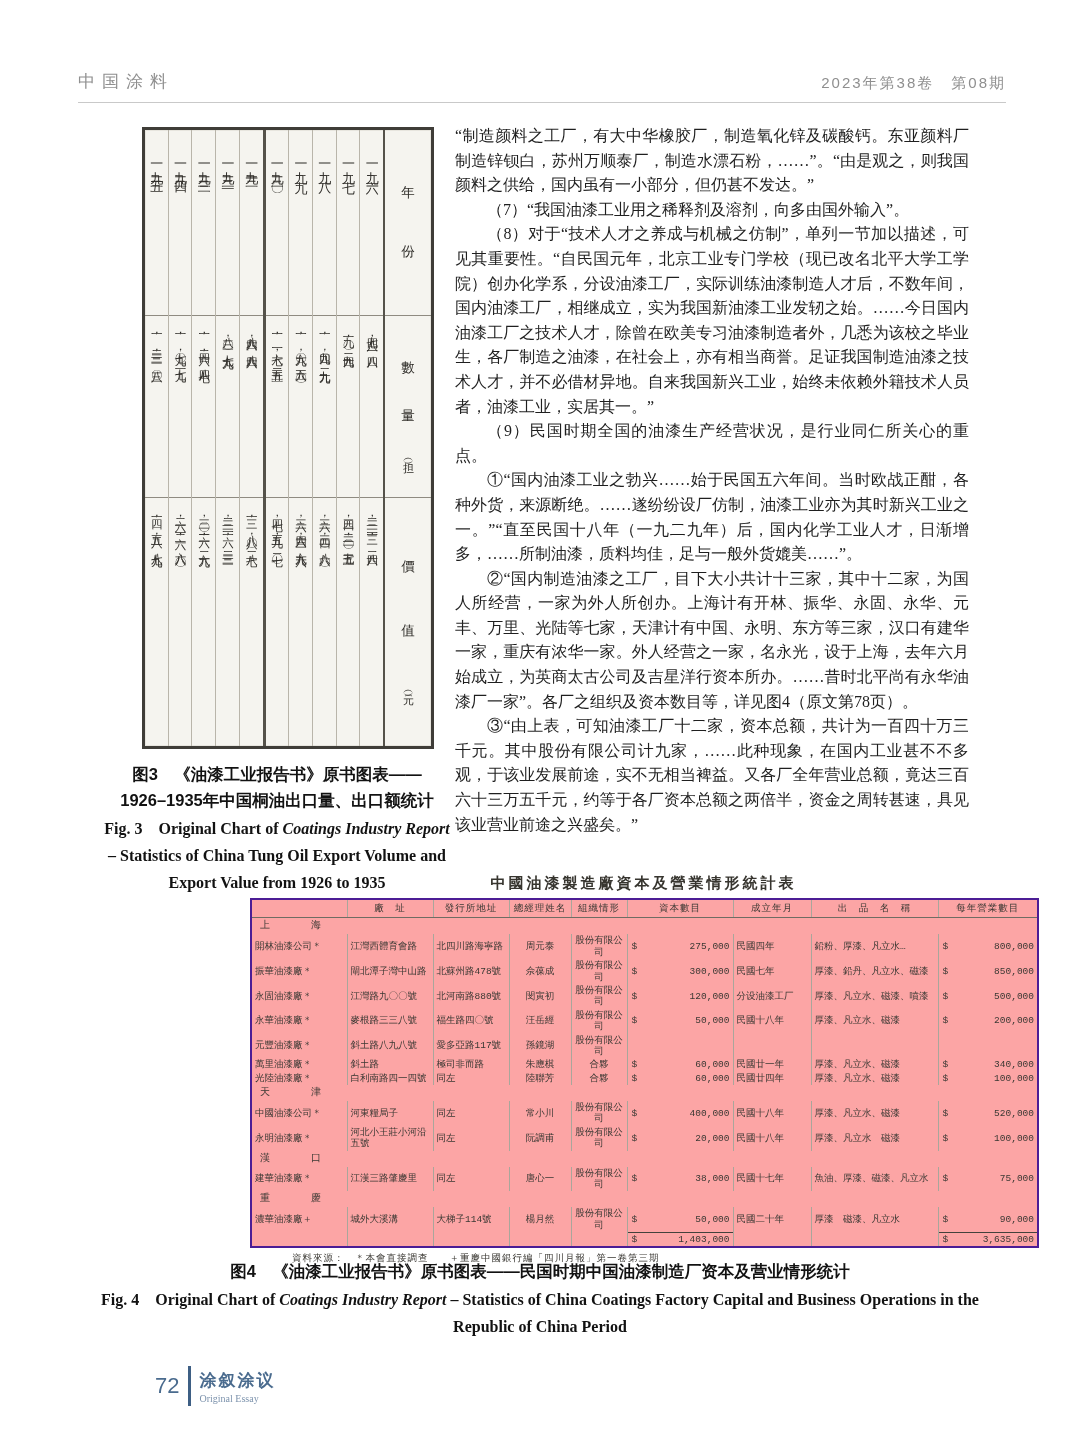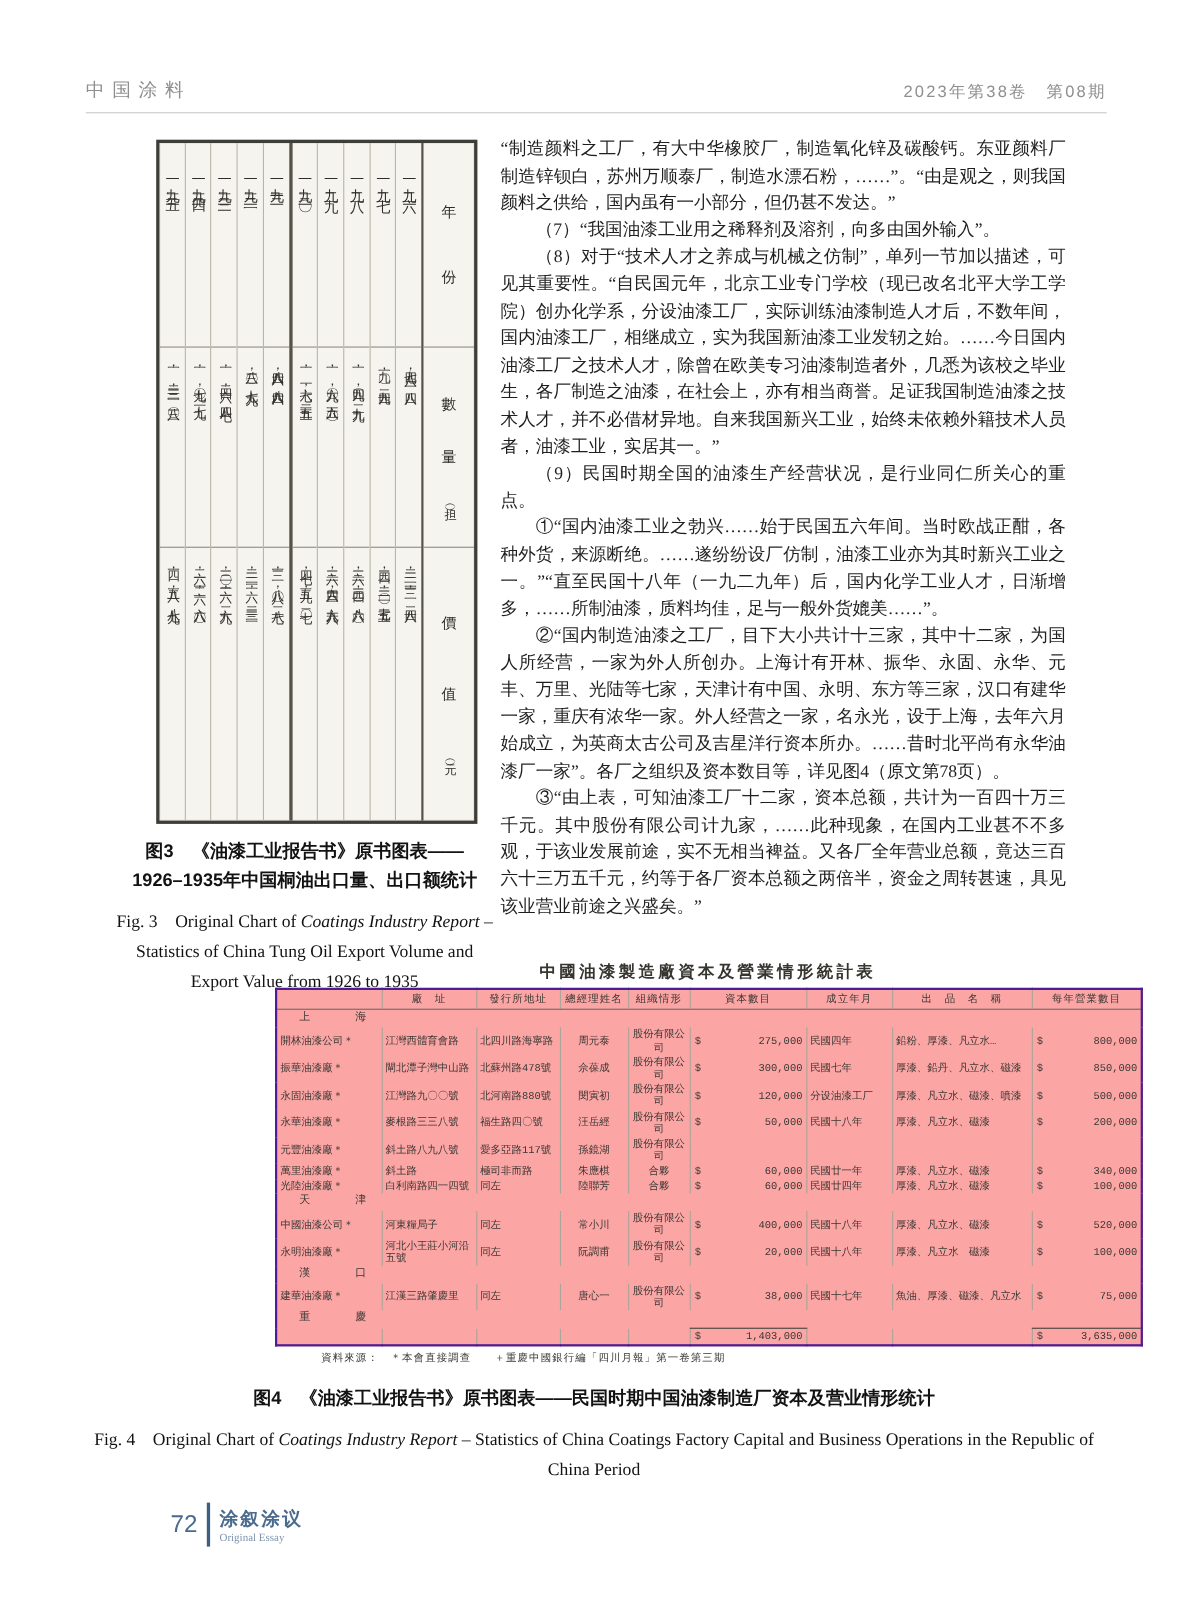--- a/index.html
+++ b/index.html
@@ -25,35 +25,35 @@
   .vtxt { writing-mode:vertical-rl; text-orientation:upright; color:#2f2d29; }
   .ytxt { font-size:13px; letter-spacing:5px; }
   .ntxt { font-size:11.5px; letter-spacing:1.5px; }
   .f3hb { flex-direction:column; align-items:center; justify-content:space-evenly; padding:14px 0; }
   .hch  { font-size:13.5px; color:#2f2d29; }
   .hunit { writing-mode:vertical-rl; text-orientation:mixed; font-size:11px; color:#2f2d29; }
 
   
   .fig3-caption { position:absolute; left:103px; top:761px; width:348px; text-align:center; }
   .cap-cn { font-family:"Liberation Sans","DejaVu Sans",sans-serif; font-weight:bold; font-size:16.5px; line-height:26px; color:#121212; }
-  .cap-en { font-family:"Liberation Serif","DejaVu Serif",serif; font-weight:normal; font-size:16px; line-height:27px; color:#121212; margin-top:12px; }
+  .cap-en { font-family:"Liberation Serif","DejaVu Serif",serif; font-weight:bold; font-size:16px; line-height:27px; color:#121212; margin-top:2px; }
 
   
   .article { position:absolute; left:455px; top:124px; width:514px; }
   .article p { font-size:16px; line-height:24.6px; color:#1f1f1f; text-align:justify; }
   .article p.indent { text-indent:2em; }
 
   
   .fig4-wrap { position:absolute; left:250px; top:874px; width:787px; }
   .fig4-title { text-align:center; font-size:15px; font-weight:bold; letter-spacing:3px; color:#37352f; margin-bottom:5px; }
   table.f4 { width:100%; border-collapse:collapse; table-layout:fixed; background:#fca5a5; border:2px solid #4c1d95;font-family:Liberation Mono, monospace; }
   table.f4 th, table.f4 td { border-left:1px solid #a9a69b; font-size:9.5px; line-height:1.2; color:#3a3833; padding:1px 3px; overflow:hidden; vertical-align:middle; }
   table.f4 th:first-child, table.f4 td.first { border-left:none; }
   table.f4 thead th { border-bottom:1.5px solid #6f6c63; font-weight:normal; text-align:center; letter-spacing:1px; padding:3px 1px; }
-  tr.sec td { letter-spacing:7px; font-size:10px; padding:2px 20px; }
+  tr.sec td { letter-spacing:7px; font-size:10px; padding:2px 8px; }
   td.money { padding-right:4px; }
   td.money .mny { display:flex; justify-content:space-between; align-items:baseline; }
   td.money .cur { padding-left:1px; }
   td.ctr { text-align:center; }
   td.total-cell { border-top:1px solid #44423c; }
   .fig4-footnote { font-size:9.5px; letter-spacing:1px; color:#3a3833; margin-top:4px; padding-left:42px; }
 
   
   .fig4-caption { position:absolute; left:80px; top:1258px; width:920px; text-align:center; }
 
@@ -453,20 +453,41 @@
             <span class="mny">
               <span class="cur">$</span>
               <span>75,000</span>
             </span>
           </td>
         </tr>
         <tr class="sec">
           <td class="first" colspan="9">重　　慶</td>
         </tr>
         <tr>
+          <td class="first">濃華油漆廠＋</td>
+          <td>城外大溪溝</td>
+          <td>大梯子114號</td>
+          <td class="ctr">楊月然</td>
+          <td class="ctr">股份有限公司</td>
+          <td class="money">
+            <span class="mny">
+              <span class="cur">$</span>
+              <span>50,000</span>
+            </span>
+          </td>
+          <td>民國二十年</td>
+          <td>厚漆　磁漆、凡立水</td>
+          <td class="money">
+            <span class="mny">
+              <span class="cur">$</span>
+              <span>90,000</span>
+            </span>
+          </td>
+        </tr>
+        <tr>
           <td class="first"></td>
           <td></td>
           <td></td>
           <td></td>
           <td></td>
           <td class="money total-cell">
             <span class="mny">
               <span class="cur">$</span>
               <span>1,403,000</span>
             </span>

